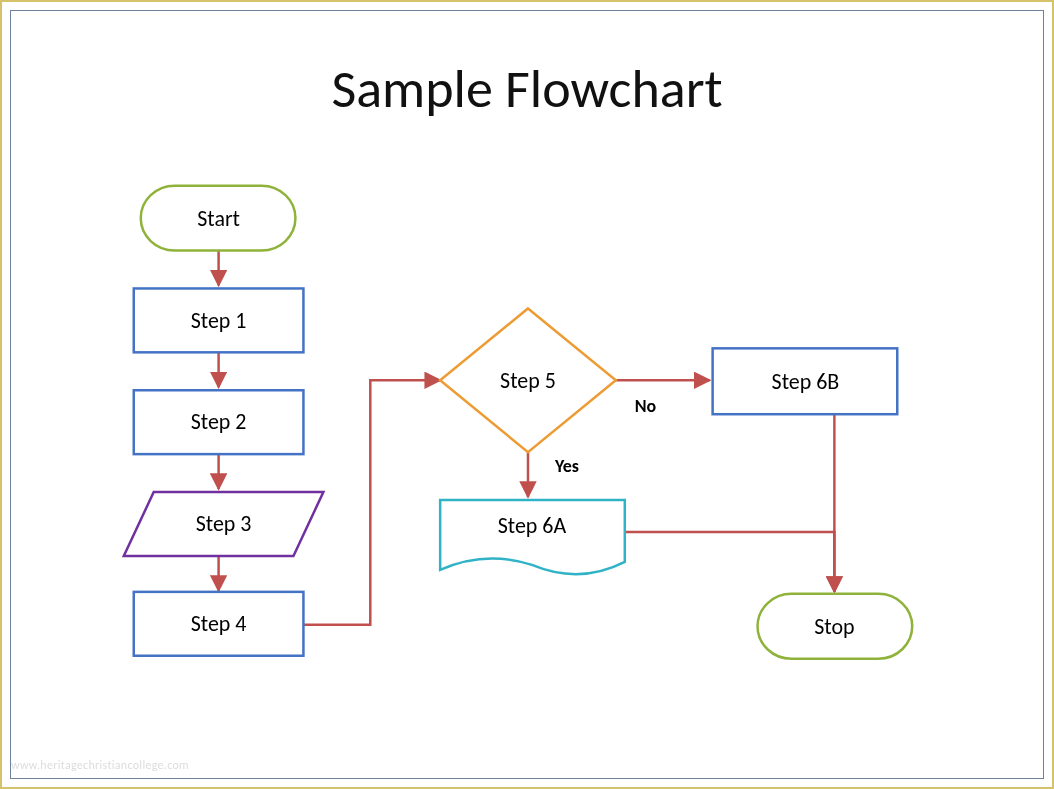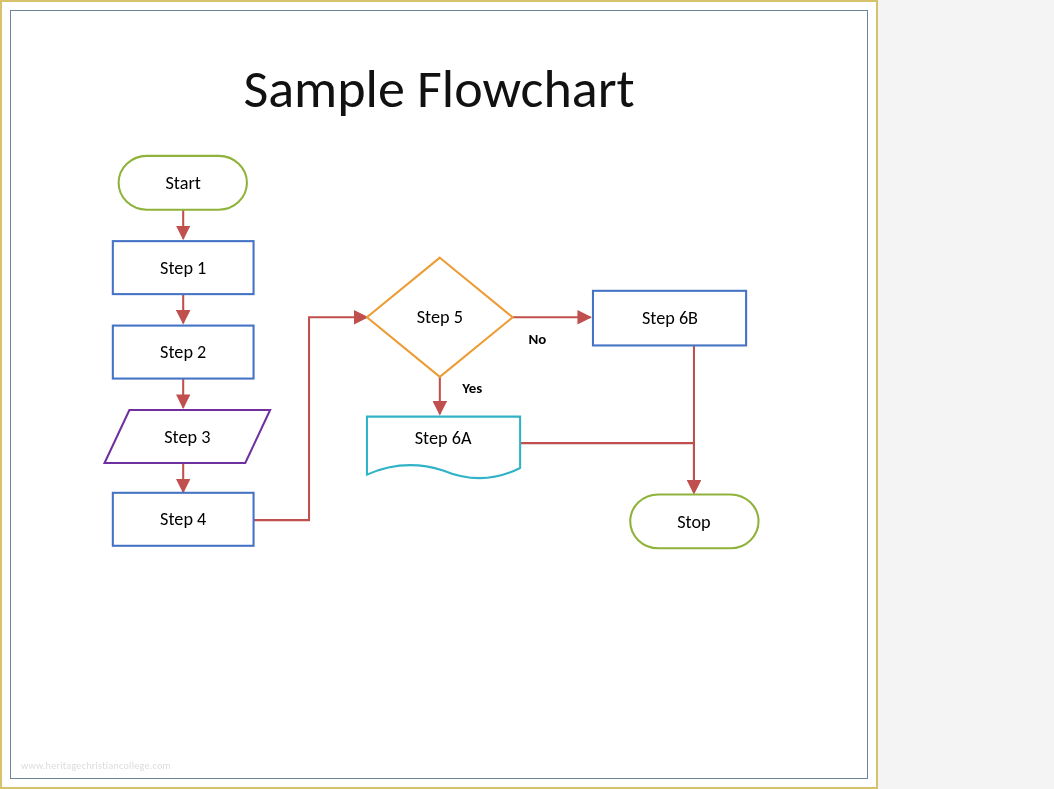--- a/index.html
+++ b/index.html
@@ -2,21 +2,21 @@
 <html><head>
 <meta charset="utf-8">
 <style>
   html, body {
     margin: 0;
     padding: 0;
     background: #f4f4f4;
     font-family: "Calibri", "Segoe UI", Arial, sans-serif;
   }
   .frame {
-    width: 878px;
+    width: 1054px;
     height: 789px;
     box-sizing: border-box;
     border: 2px solid #d6c26a;
     background: #fff;
     position: relative;
   }
   .inner {
     position: absolute;
     inset: 8px;
     border: 1px solid #6e8299;
@@ -45,22 +45,22 @@
   }
   .branch-label {
     font-size: 18px;
     fill: #000;
     font-family: "Calibri", "Segoe UI", Arial, sans-serif;
     font-weight: 600;
   }
   .watermark {
     position: absolute;
     bottom: 6px;
-    left: 10px;
-    font-size: 10px;
+    left: 0;
+    font-size: 12px;
     color: #dcdcdc;
     letter-spacing: .3px;
   }
 </style>
 </head>
 <body>
 
 <div class="frame">
   <div class="inner">
 

